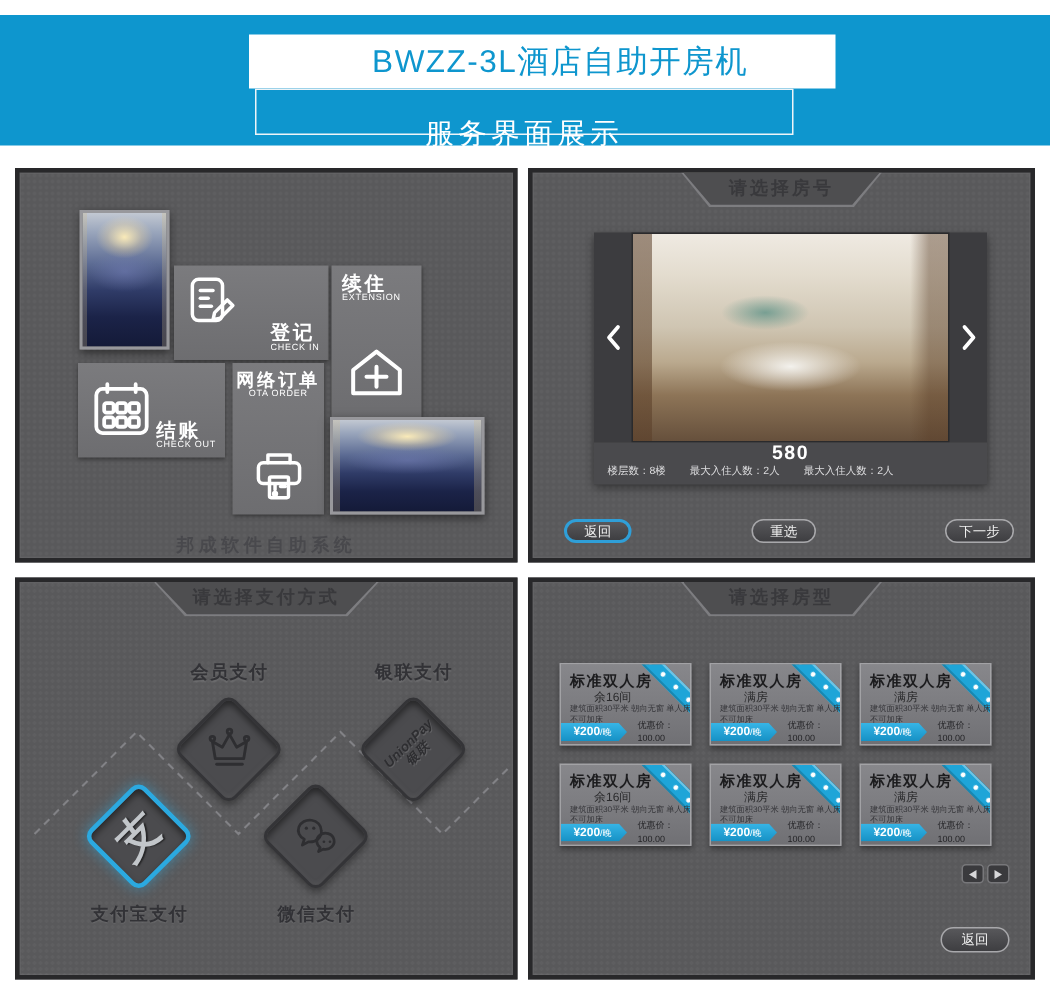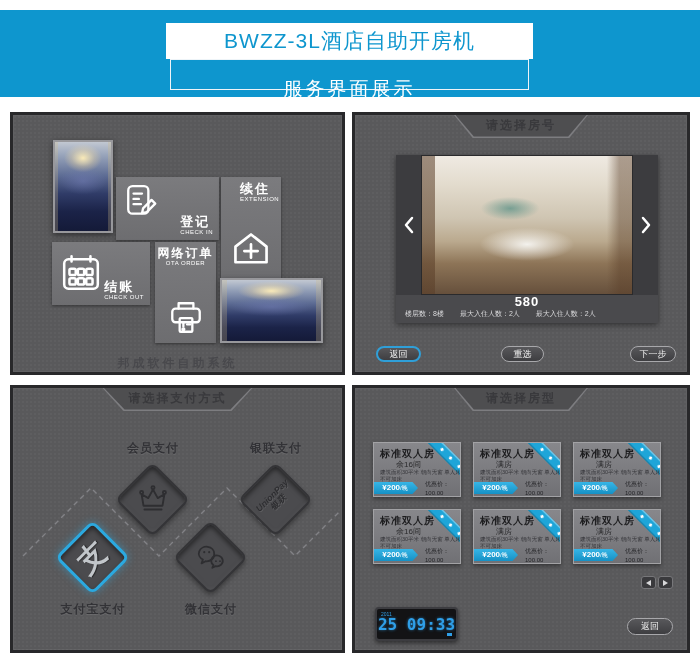--- a/index.html
+++ b/index.html
@@ -1,20 +1,20 @@
 <!DOCTYPE html>
 <html><head>
 <meta charset="utf-8">
 <style>
   html,body{margin:0;padding:0;background:#fff;}
   #stage{position:relative;width:700px;height:663px;background:#fff;font-family:"Liberation Sans",sans-serif;overflow:hidden;}
 
   
   .banner{position:absolute;left:0;top:10px;width:700px;height:87px;background:#0e96ce;}
-  .banner-whitebox{position:absolute;left:166px;top:13px;width:367px;height:36px;background:#fff;display:flex;align-items:center;justify-content:center;}
+  .banner-whitebox{position:absolute;left:166px;top:13px;width:367px;height:36px;background:#fff;display:flex;align-items:center;justify-content:center;padding-left:24px;}
   .banner-title{color:#0e96ce;font-size:21px;letter-spacing:1px;}
   .banner-bluebox{position:absolute;left:170px;top:49px;width:359px;height:31px;background:#0e96ce;border:1px solid #eef4f8;box-sizing:border-box;display:flex;align-items:center;justify-content:center;}
   .banner-sub{color:#fff;font-size:19px;letter-spacing:3px;margin-top:29px;}
 
   
   .panel{position:absolute;background:#59595b;background-image:radial-gradient(rgba(255,255,255,.03) 1px,transparent 1.4px);background-size:4px 4px;border:3px solid #28282a;box-sizing:border-box;box-shadow:inset 0 0 0 1px rgba(255,255,255,.05);}
   .p1{left:10px;top:112px;width:335px;height:263px;}
   .p2{left:352px;top:112px;width:338px;height:263px;}
   .p3{left:10px;top:385px;width:335px;height:268px;}
   .p4{left:352px;top:385px;width:338px;height:268px;}
@@ -27,21 +27,21 @@
 
   
   .tile{position:absolute;background:#747477;background-image:linear-gradient(180deg,rgba(255,255,255,.05),rgba(0,0,0,.06));box-shadow:0 1px 3px rgba(0,0,0,.45);}
   .tile-zh{font-weight:bold;font-size:13px;color:#fff;letter-spacing:2px;line-height:1.1;}
   .tile-en{font-size:6px;color:#fff;letter-spacing:.5px;}
   .t-checkin{left:103px;top:62px;width:103px;height:63px;}
   .t-extension{left:208px;top:62px;width:60px;height:101px;}
   .t-checkout{left:39px;top:127px;width:98px;height:63px;}
   .t-ota{left:142px;top:127px;width:61px;height:101px;}
   .lbl-br{position:absolute;right:6px;bottom:5px;text-align:left;}
-  .lbl-tl{position:absolute;left:7px;top:5px;text-align:left;margin-left:12px;}
+  .lbl-tl{position:absolute;left:7px;top:5px;text-align:left;}
   .lbl-tc{position:absolute;left:0;right:0;top:5px;text-align:center;}
   .icon-tl{position:absolute;left:8px;top:6px;}
   .icon-l{position:absolute;left:8px;top:11px;}
   .icon-bc{position:absolute;left:50%;transform:translateX(-50%);}
   .photo{position:absolute;border:2px solid #98989c;box-sizing:border-box;box-shadow:0 2px 6px rgba(0,0,0,.5);}
   .lobby{background:
     radial-gradient(ellipse 34% 16% at 50% 18%,rgba(255,238,185,.95),rgba(255,226,160,.3) 60%,transparent 100%),
     radial-gradient(ellipse 60% 22% at 50% 44%,rgba(120,130,190,.45),transparent 70%),
     linear-gradient(90deg,rgba(205,185,135,.28) 0 5%,transparent 5% 95%,rgba(205,185,135,.28) 95%),
     linear-gradient(180deg,#c2c8d2 0%,#9aa6bc 14%,#5d6c94 38%,#303c68 58%,#1b2348 78%,#141a38 100%);}
@@ -392,22 +392,17 @@
   </div>
 </div>
 
     <div class="pager pg-prev">
         <span class="tri tri-l"></span>
       </div>
     <div class="pager pg-next">
         <span class="tri tri-r"></span>
       </div>
 
-    <div class="clock">
-      <div class="clk-date">2011</div>
-      <div class="clk-time"><span>25</span> <span>09:33</span></div>
-      <div class="clk-dot"></div>
-    </div>
 
     <div class="btn b-back4">返回</div>
   </div>
 
 </div>
 
 </body></html>

